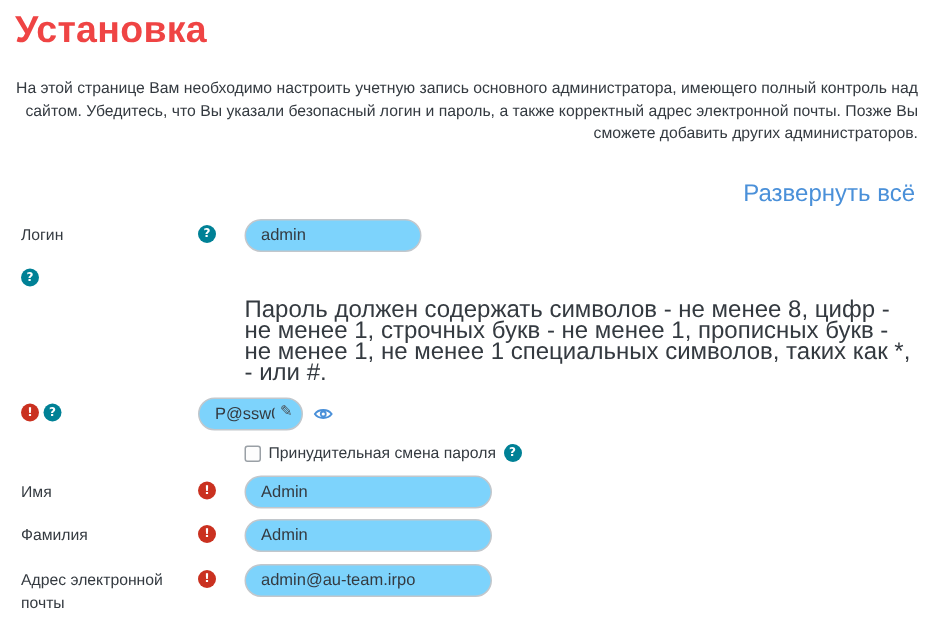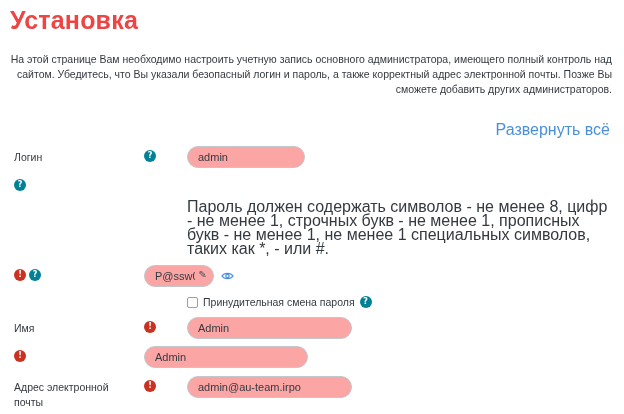--- a/index.html
+++ b/index.html
@@ -12,32 +12,32 @@
   p.intro { margin-top: 17px; font-size: 10.5px; line-height: 15px; color: #343a40; width: 602px; text-align: right; }
 
   .expand-row { margin-top: 24px; text-align: right; padding-right: 4px; }
   .expand-link { color: #4a90d9; font-size: 16px; text-decoration: none; cursor: pointer; }
 
   .section-header { margin-top: 9px; display: flex; align-items: center; gap: 9px; cursor: pointer; padding-left: 2px; }
   .section-header .chev { display: inline-flex; color: #3e444a; }
   .section-title { font-size: 16.5px; font-weight: bold; color: #1d2125; }
 
   .mform { margin-top: 7px; margin-left: 4px; }
-  .frow { display: grid; grid-template-columns: 118px 31px 1fr; margin-bottom: 7px; align-items: start; gap: 12px; }
+  .frow { display: grid; grid-template-columns: 118px 31px 1fr; margin-bottom: 7px; align-items: start; }
   .flabel { font-size: 10.5px; line-height: 15px; padding-top: 4px; color: #343a40; }
   .ficons { display: flex; gap: 3px; padding-top: 4px; }
   .icon-circle { width: 12px; height: 12px; border-radius: 50%; color: #fff; font-size: 8px; font-weight: bold;
                  display: inline-flex; align-items: center; justify-content: center; line-height: 1;
                  font-family: "DejaVu Sans", sans-serif; cursor: pointer; }
   .icon-help { background: #008196; }
   .icon-required { background: #ca3120; cursor: default; }
 
   .fcontrol { display: flex; align-items: center; gap: 6px; }
   input.text-input { height: 22px; border: 1px solid #c2c7cc; border-radius: 11px; padding: 0 10px;
-                     font-size: 11px; color: #343a40; outline: none; background: #fca5a5;
+                     font-size: 11px; color: #343a40; outline: none; background: #7dd3fc;
                      font-family: "Liberation Sans", "DejaVu Sans", sans-serif; }
   .w-sm { width: 118px; }
   .w-md { width: 165px; }
   .pw-wrap { position: relative; display: inline-block; }
   .pw-wrap input { width: 70px; padding-right: 18px; }
   .pencil { position: absolute; right: 7px; top: 4px; font-size: 10px; color: #4b5157; }
   .eye { display: inline-flex; cursor: pointer; margin-left: 1px; }
 
   .static-value { font-size: 10.5px; padding-top: 4px; color: #343a40; }
   .policy-text { font-size: 16px; line-height: 14px; color: #343a40; max-width: 456px; padding-top: 2px; }
@@ -120,20 +120,21 @@
       <div class="flabel">Имя</div>
       <div class="ficons">
         <span class="icon-circle icon-required">!</span>
       </div>
       <div class="fcontrol">
         <input type="text" class="text-input w-md" value="Admin" style="">
       </div>
     </div>
 
     <div class="frow" style="margin-bottom:8px;">
+      <div class="flabel">Фамилия</div>
       <div class="ficons">
         <span class="icon-circle icon-required">!</span>
       </div>
       <div class="fcontrol">
         <input type="text" class="text-input w-md" value="Admin" style="">
       </div>
     </div>
 
     <div class="frow" style="margin-bottom:8px;">
       <div class="flabel">Адрес электронной почты</div>

